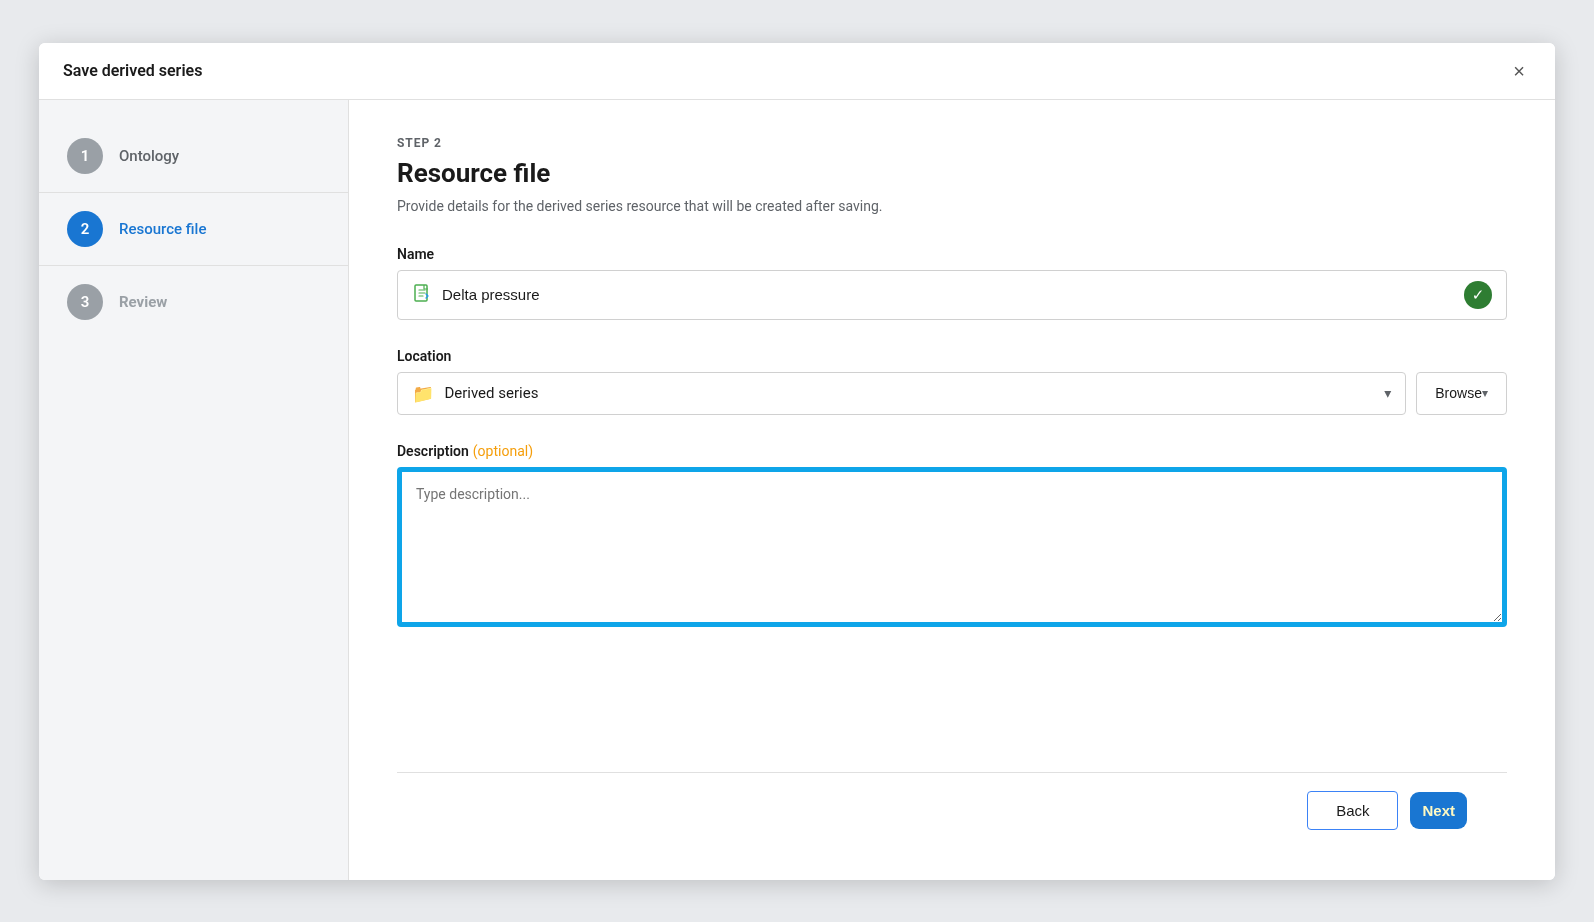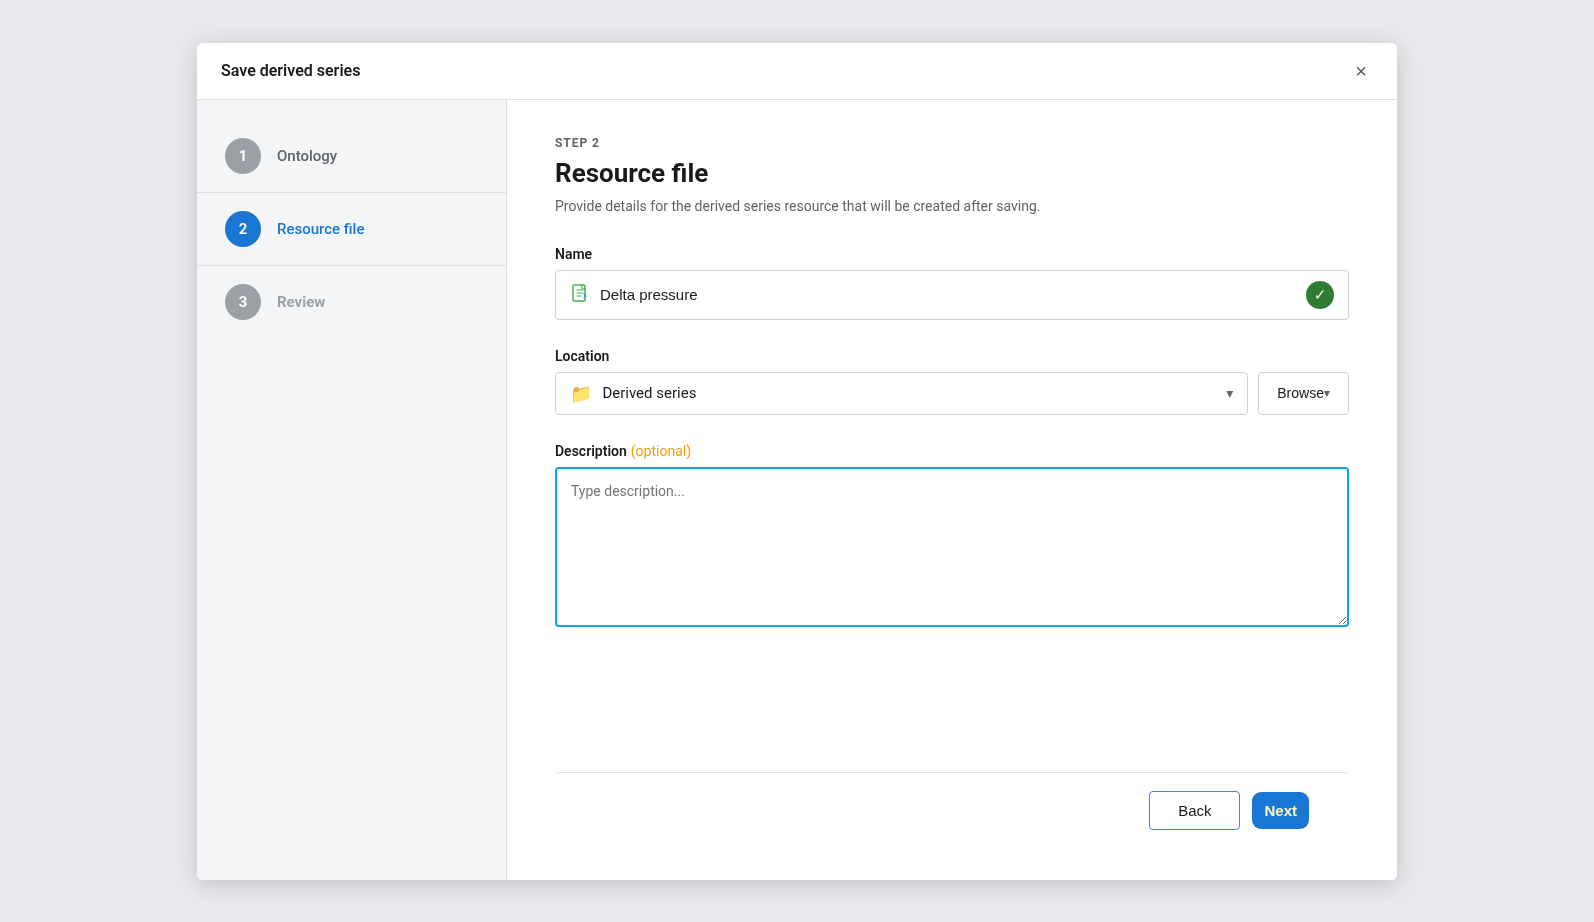--- a/index.html
+++ b/index.html
@@ -6,21 +6,21 @@
     body {
       font-family: -apple-system, BlinkMacSystemFont, 'Segoe UI', Roboto, sans-serif;
       background: #e8eaed;
       display: flex;
       align-items: center;
       justify-content: center;
       min-height: 100vh;
     }
     .modal {
       background: #fff;
-      width: 1200px;
+      width: 1516px;
       max-width: 100%;
       border-radius: 6px;
       box-shadow: 0 4px 24px rgba(0,0,0,0.18);
       overflow: hidden;
     }
     .modal-header {
       display: flex;
       align-items: center;
       justify-content: space-between;
       padding: 16px 24px;
@@ -201,21 +201,21 @@
       color: #1a1a1a;
       cursor: pointer;
     }
     .browse-chevron {
       font-size: 12px;
       color: #5f6368;
     }
     .description-textarea {
       width: 100%;
       min-height: 160px;
-      border: 2px solid #0ea5e9;
+      border: 5px solid #0ea5e9;
       border-radius: 4px;
       padding: 14px;
       font-size: 14px;
       color: #9aa0a6;
       resize: vertical;
       outline: none;
       font-family: inherit;
       background: #fff;
     }
     .modal-footer {

